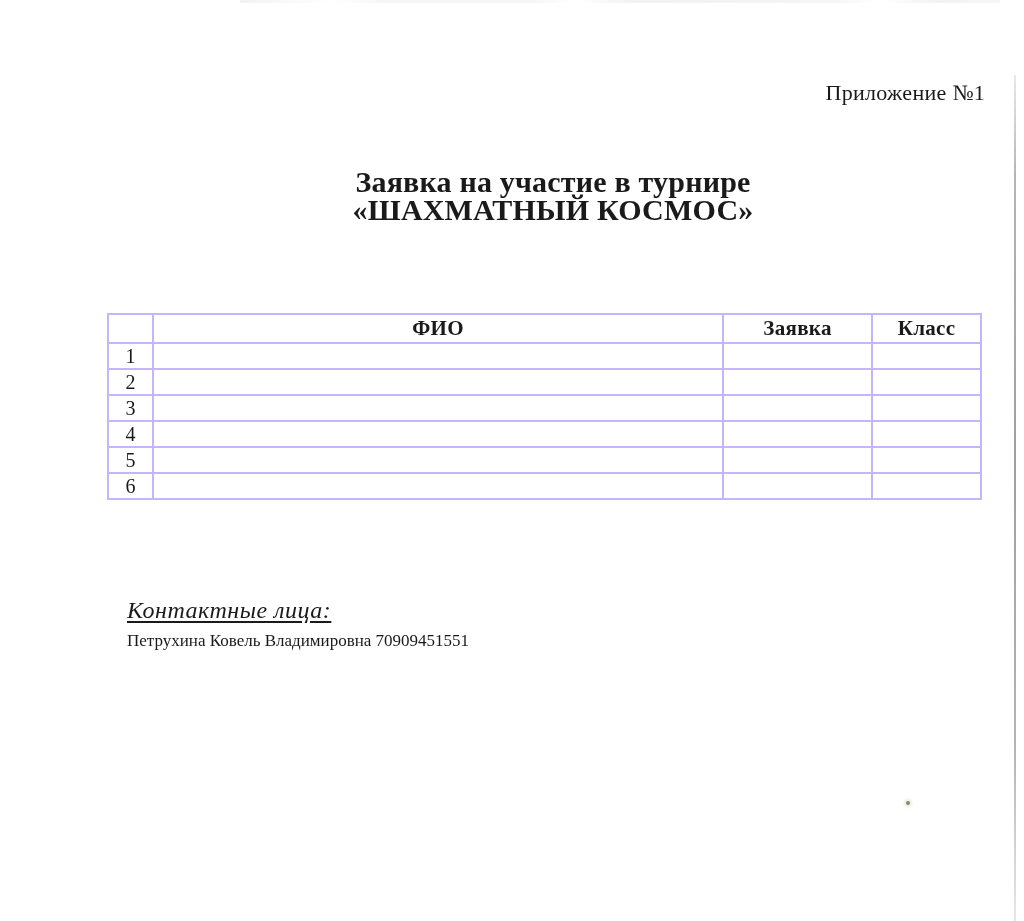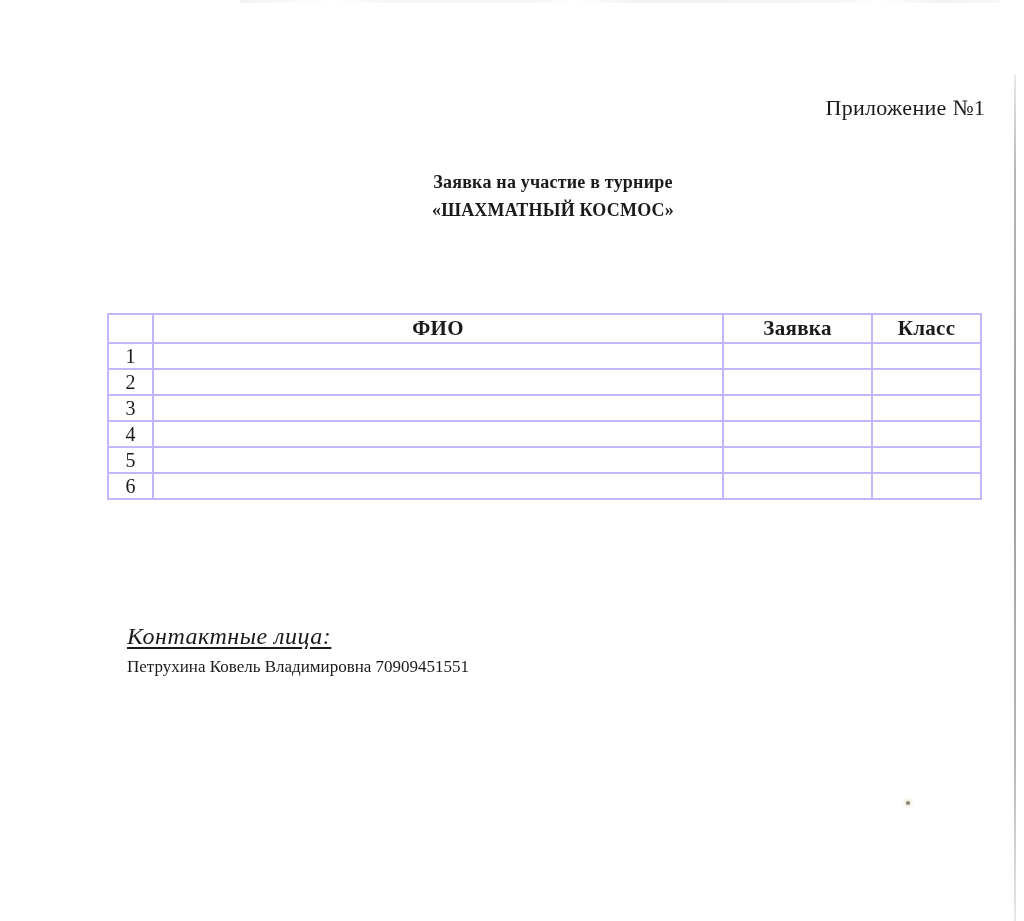--- a/index.html
+++ b/index.html
@@ -12,34 +12,34 @@
   .page {
     position: relative;
     width: 1024px; height: 921px;
     background: #ffffff;
     overflow: hidden;
   }
 
   
   .appendix {
     position: absolute;
-    top: 95px; right: 39px;
+    top: 80px; right: 39px;
     font-size: 22px;
     letter-spacing: 0.3px;
     white-space: nowrap;
   }
 
   
   .title-block {
     position: absolute;
     top: 168px; left: 0; width: 100%;
     padding-left: 82px;
     text-align: center;
     font-weight: bold;
-    font-size: 18px;
+    font-size: 30px;
     line-height: 28px;
     letter-spacing: 0.2px;
   }
 
   
   table.app-table {
     position: absolute;
     left: 107px; top: 313px;
     width: 873px;
     border-collapse: collapse;
@@ -65,21 +65,21 @@
   }
   td.num-cell { text-align: center; }
   .col-num   { width: 45px; }
   .col-fio   { width: 570px; }
   .col-school{ width: 149px; }
   .col-grade { width: 109px; }
 
   
   .contacts {
     position: absolute;
-    left: 127px; top: 597px; margin-top: 26px;
+    left: 127px; top: 597px;
   }
   .contacts-heading {
     font-size: 24px;
     font-style: italic;
     text-decoration: underline;
     text-underline-offset: 3px;
     letter-spacing: 0.5px;
     margin-bottom: 6px;
     white-space: nowrap;
   }

